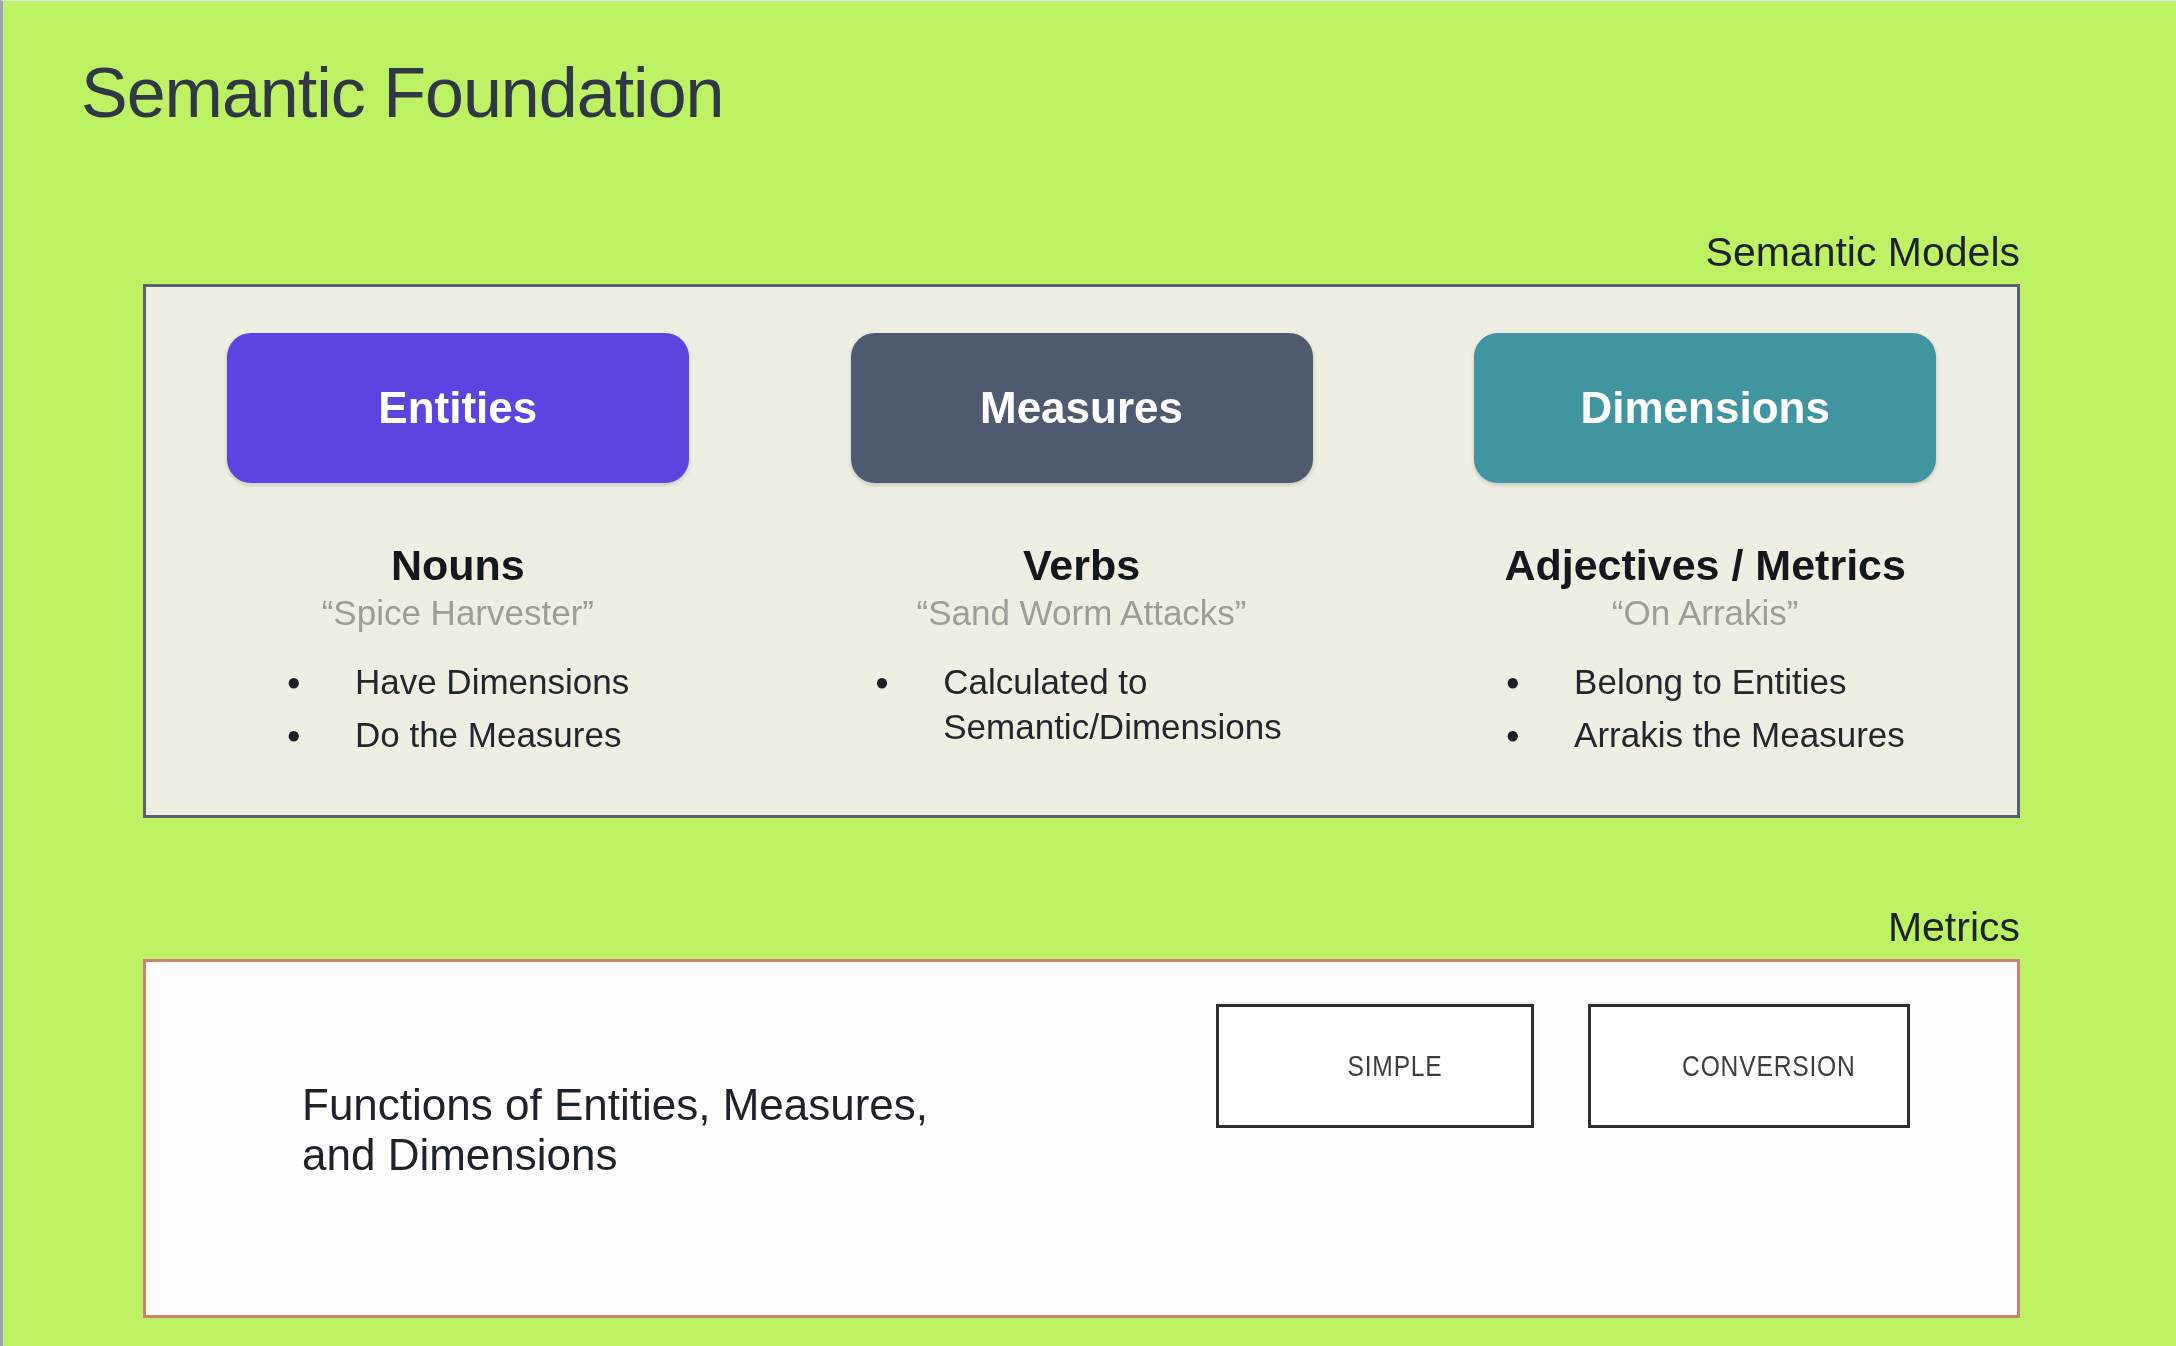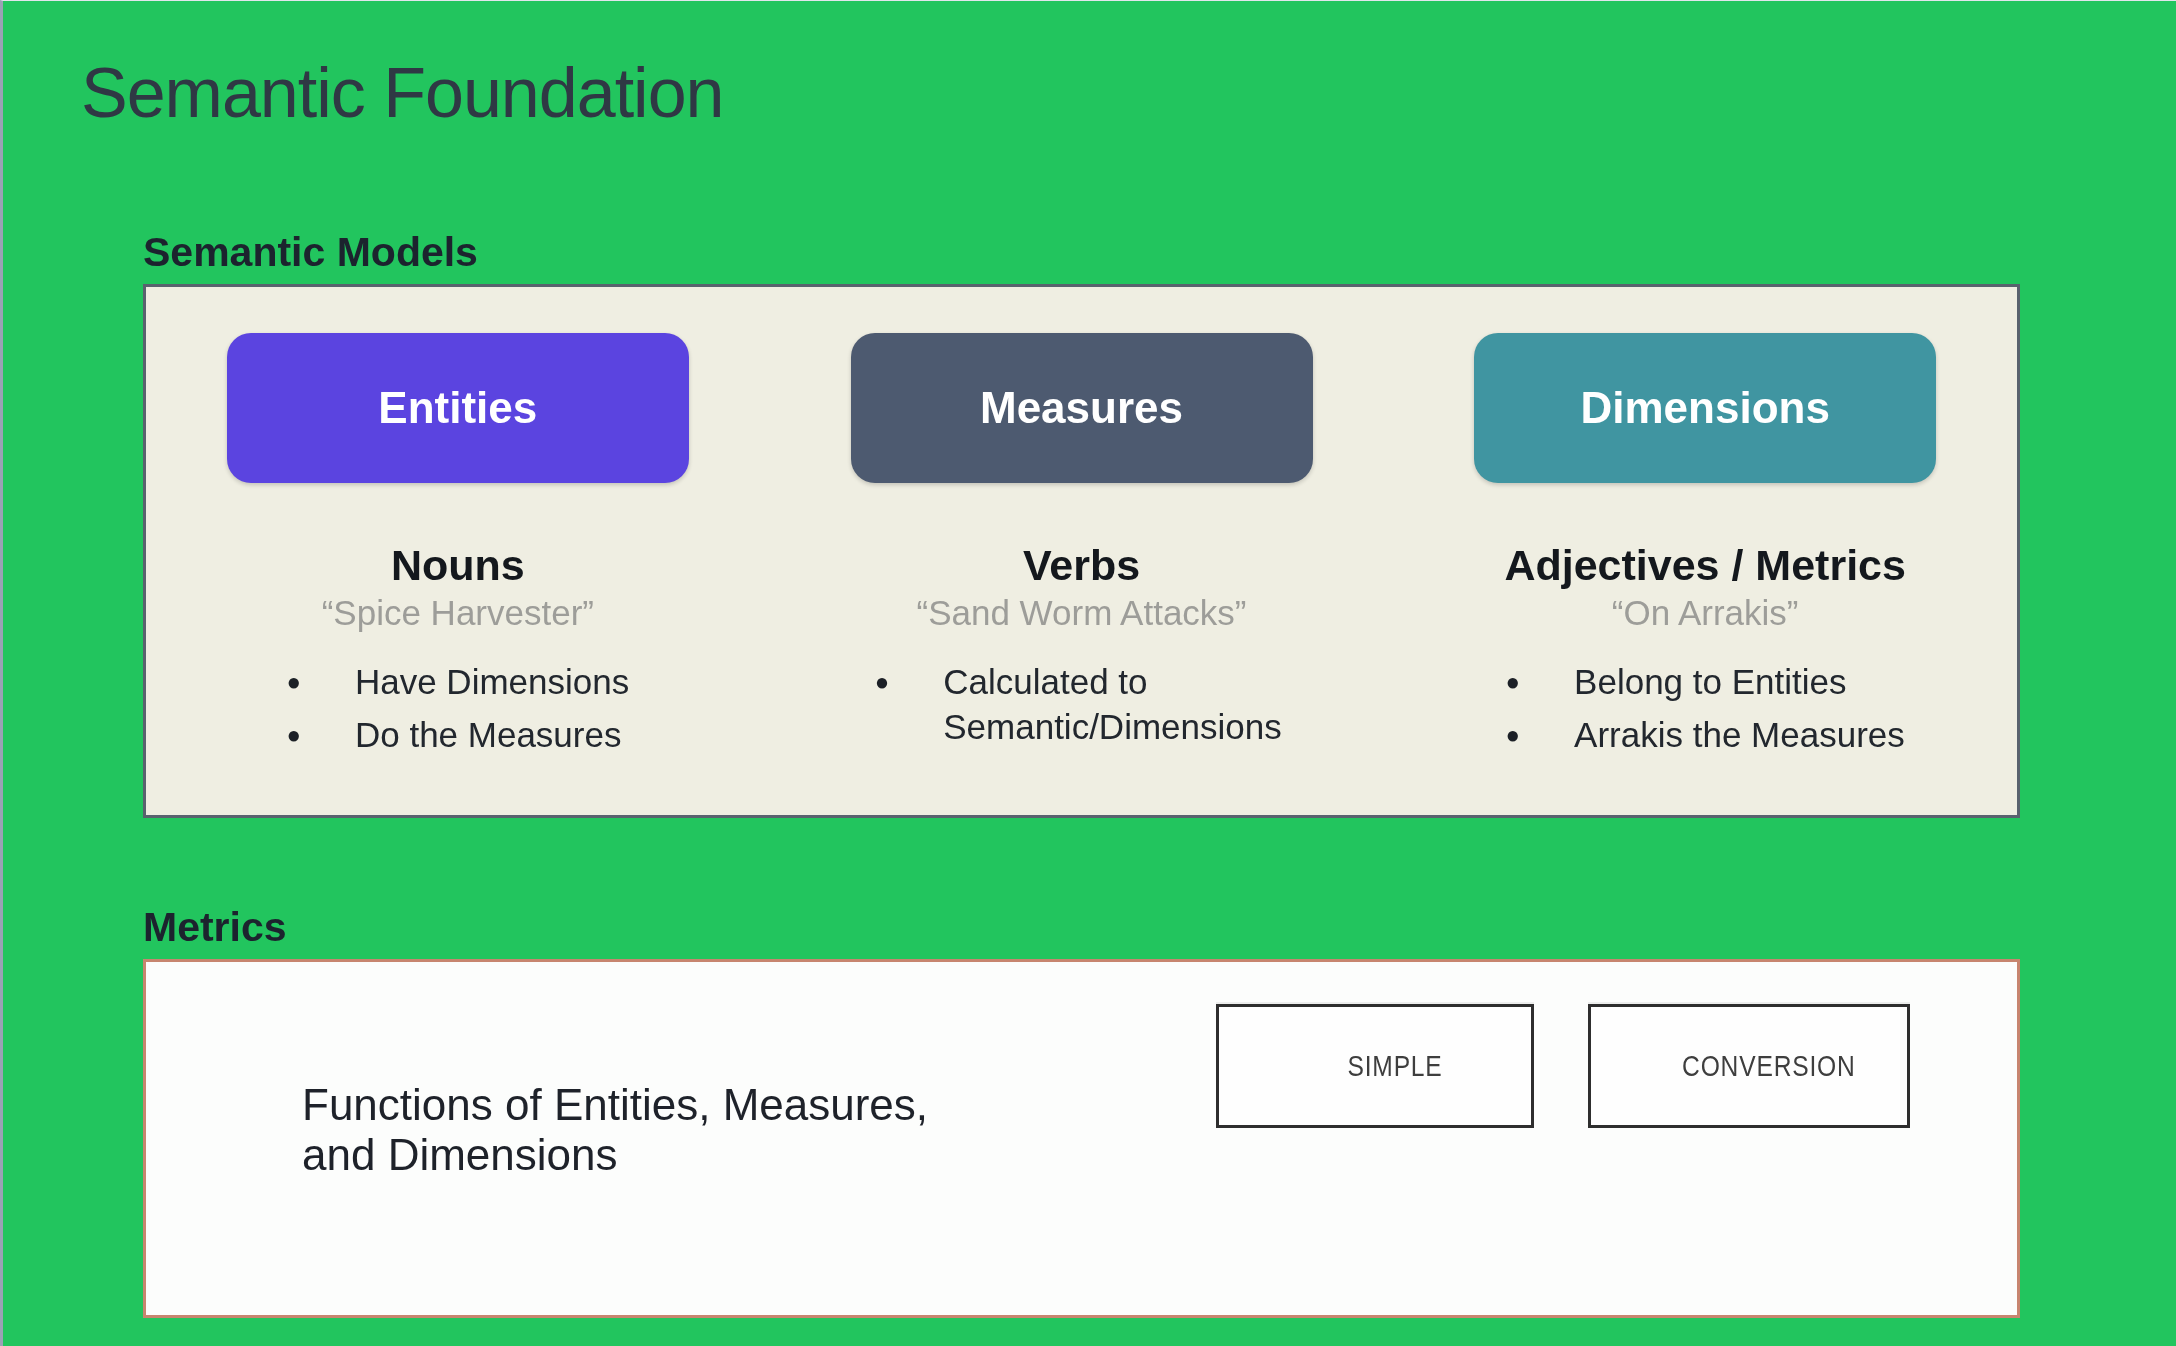--- a/index.html
+++ b/index.html
@@ -5,43 +5,43 @@
   html, body {
     margin: 0;
     padding: 0;
     background: #fafbfa;
     font-family: "Liberation Sans", sans-serif;
   }
   .slide {
     position: relative;
     width: 2176px;
     height: 1346px;
-    background: #22c55e;
+    background: #bef264;
     border-left: 3px solid #9aa2b5;
     border-top: 1px solid #e2e6ec;
     box-sizing: border-box;
     overflow: hidden;
   }
   .slide-title {
     position: absolute;
     left: 78px;
     top: 52px;
     margin: 0;
     font-size: 70px;
     font-weight: 400;
     color: #2f3844;
     letter-spacing: -1px;
   }
   .section-heading {
     position: absolute;
     left: 140px;
     width: 1877px;
-    text-align: left;
+    text-align: right;
     font-size: 41px;
-    font-weight: 700;
+    font-weight: 400;
     color: #1c232e;
   }
   .sm-heading { top: 228px; }
   .metrics-heading { top: 903px; }
 
   .sm-box {
     position: absolute;
     left: 140px;
     top: 283px;
     width: 1877px;

